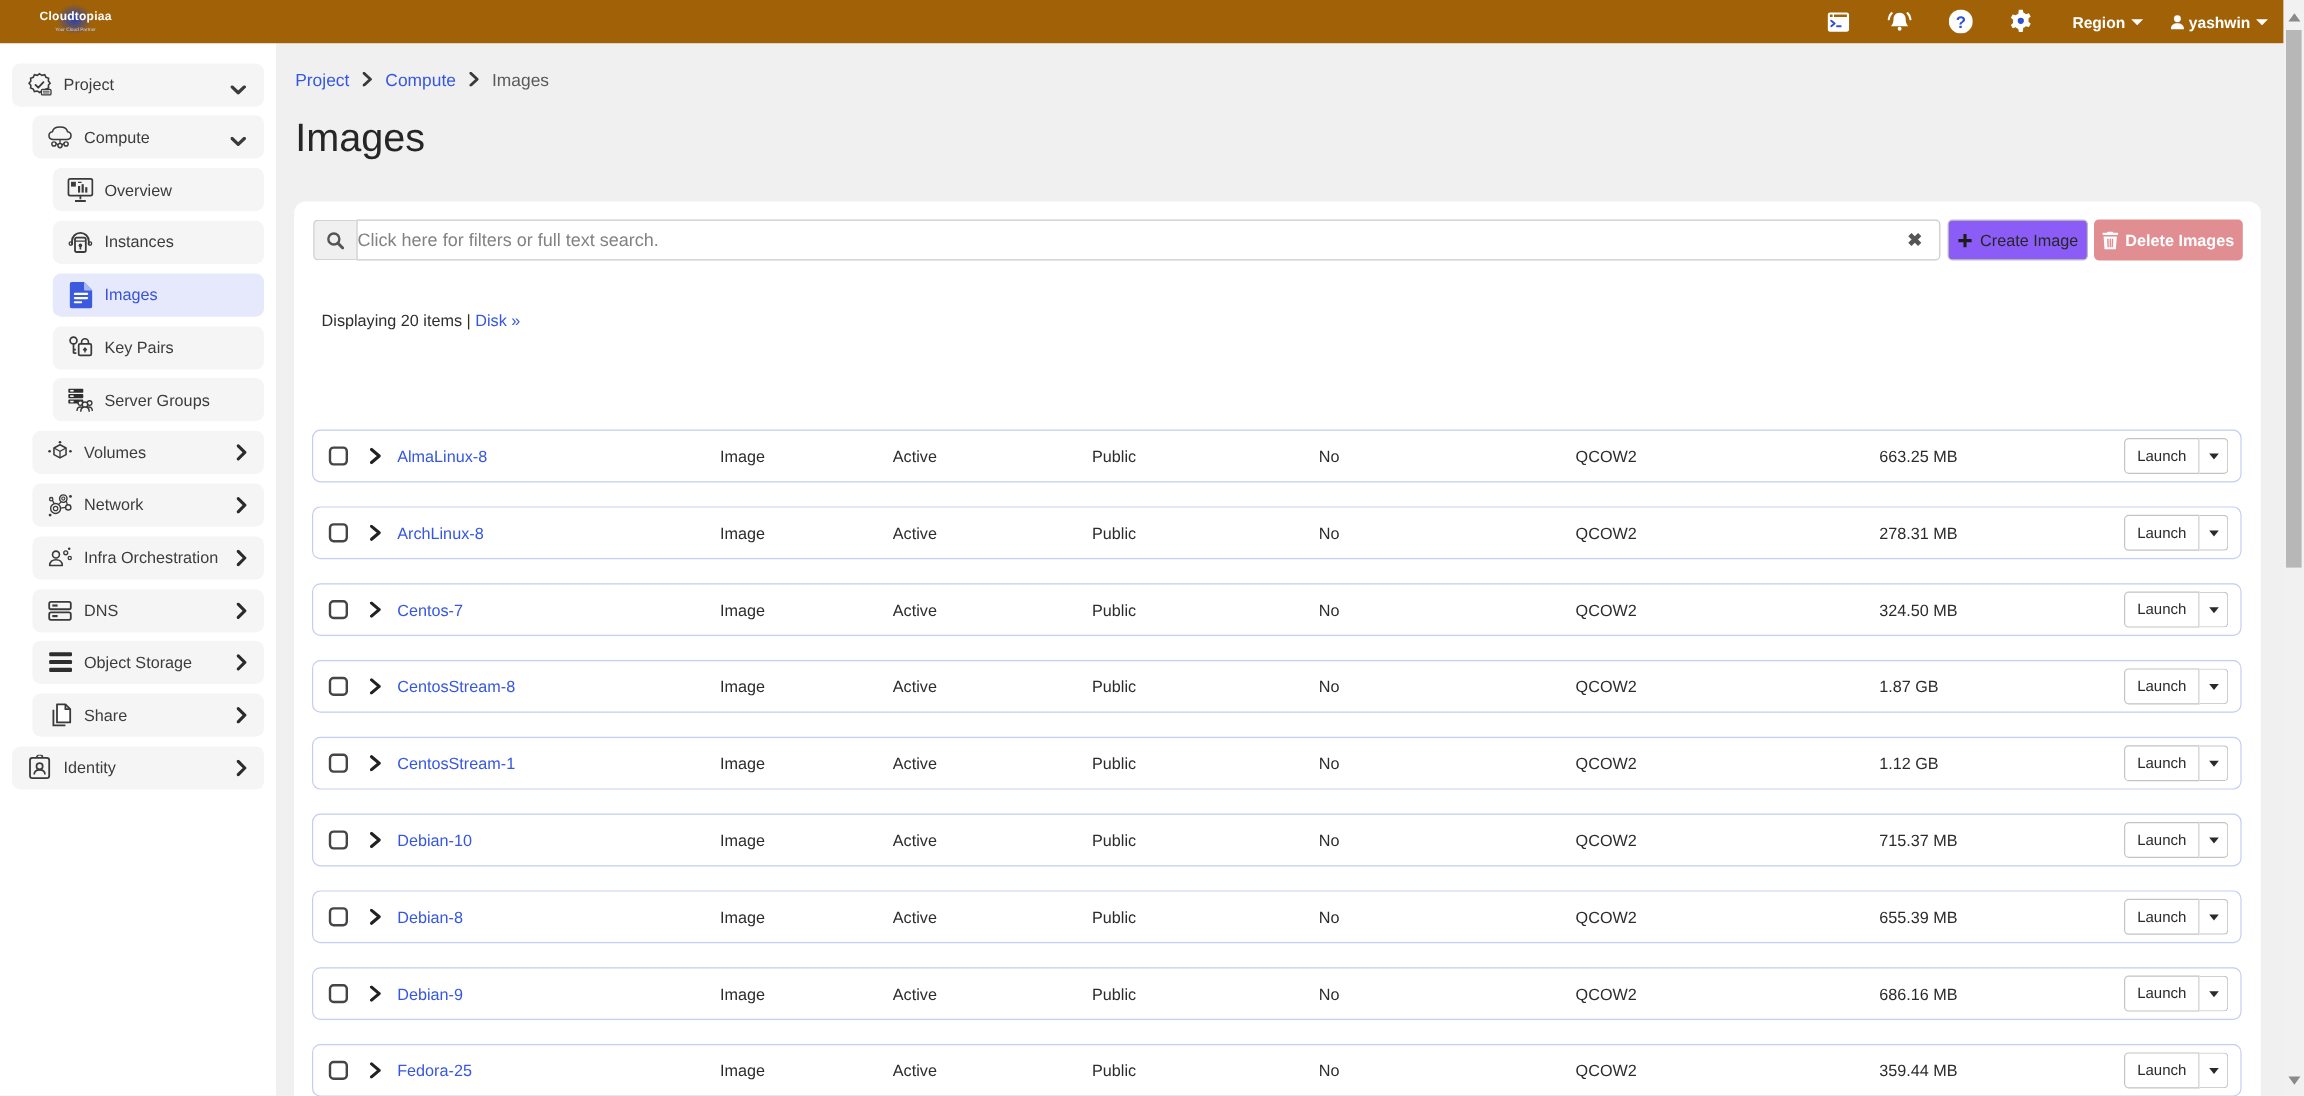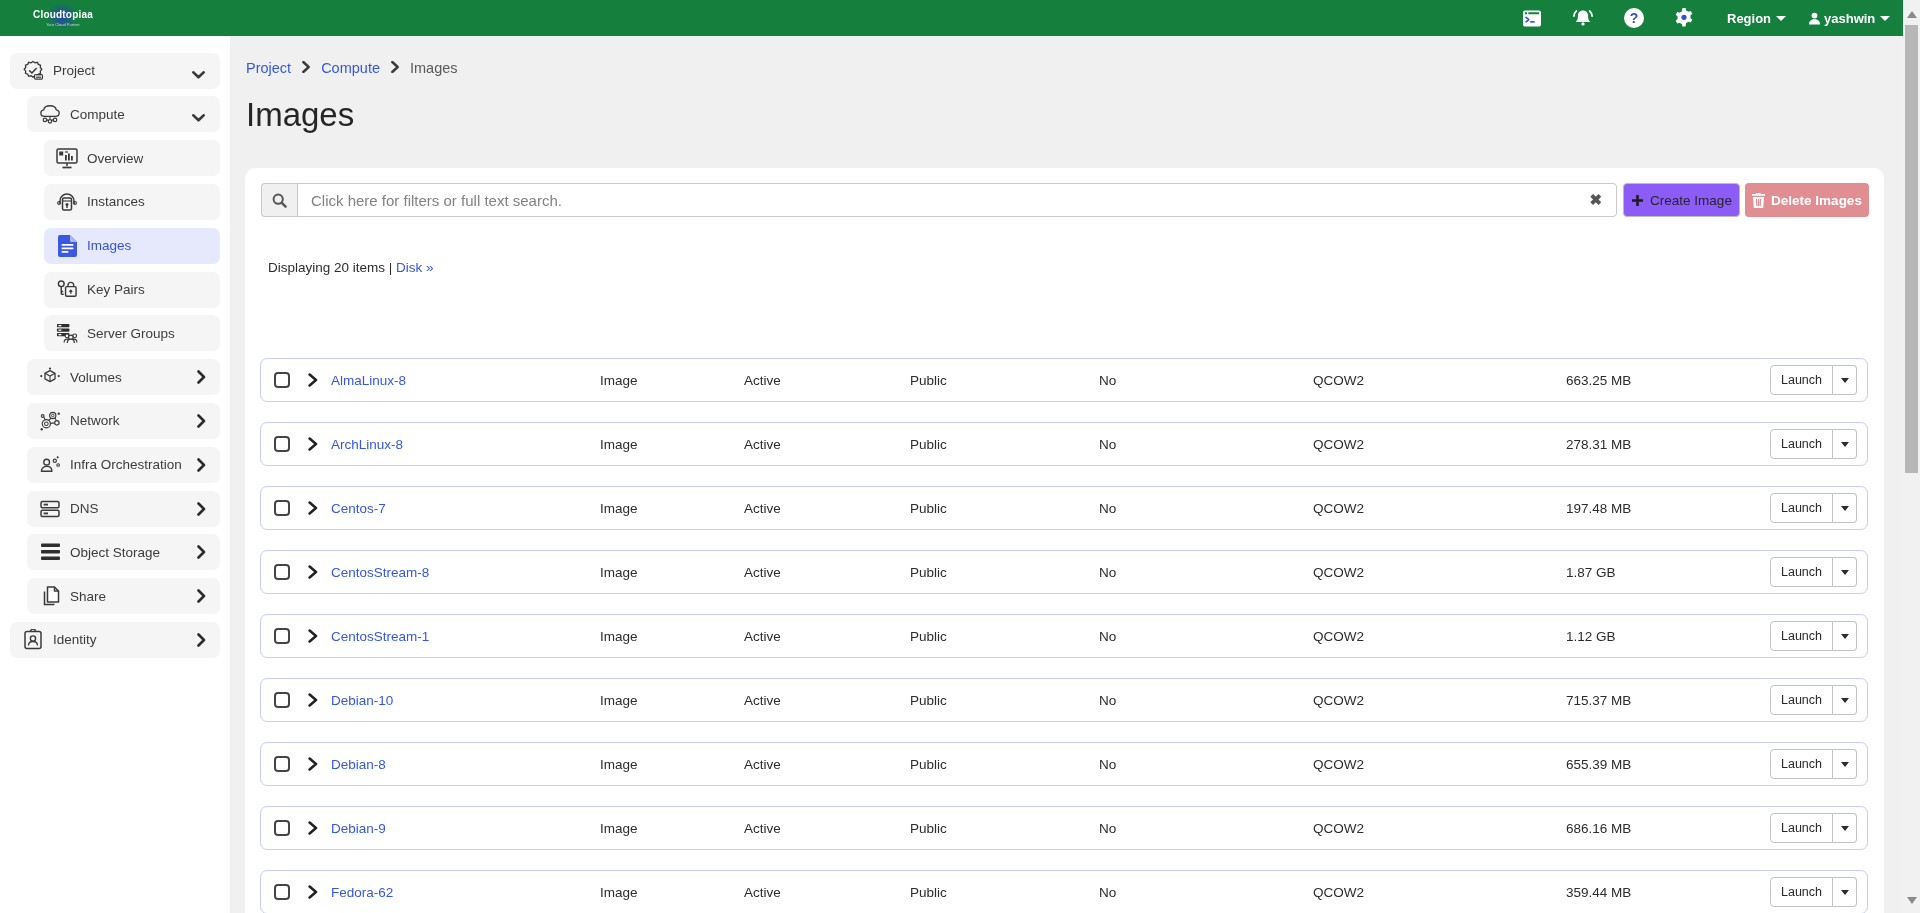--- a/index.html
+++ b/index.html
@@ -1,19 +1,19 @@
 <!DOCTYPE html>
 <html><head>
 <meta charset="utf-8">
 <style>
 * { box-sizing: border-box; margin:0; padding:0; }
 html,body { width:1920px; height:913px; overflow:hidden; font-family:"Liberation Sans", sans-serif; background:#f0f0f0; }
 
 
-.navbar { position:absolute; top:0; left:0; width:1903px; height:36px; background:#15803d; z-index:10; }
+.navbar { position:absolute; top:0; left:0; width:1903px; height:36px; background:#a16207; z-index:10; }
 .logo { position:absolute; left:33px; top:9px; }
 .logo .blob { position:absolute; left:14px; top:-6px; width:30px; height:26px; background:radial-gradient(closest-side,#2440b5,rgba(49,80,210,0)); border-radius:50%; }
 .logo .word { position:relative; color:#fff; font-weight:bold; font-size:10px; letter-spacing:.2px; filter:blur(.45px); }
 .logo .sub { position:relative; color:#c9d3f2; font-size:4px; text-align:center; margin-top:1.5px; filter:blur(.35px); }
 .nav-proj { position:absolute; left:181px; top:0; height:36px; display:flex; align-items:center; color:#fff; font-weight:bold; font-size:13px; }
 .nav-proj svg { margin-right:5px; }
 .nav-proj .caret { margin-left:7px; }
 .nav-ic { position:absolute; top:0; height:36px; display:flex; align-items:center; justify-content:center; }
 .nav-txt { position:absolute; top:0; height:36px; display:flex; align-items:center; color:#fff; font-weight:bold; font-size:13px; }
 .caret-dn { display:inline-block; width:0; height:0; border-left:5px solid transparent; border-right:5px solid transparent; border-top:5.5px solid #fff; margin-left:5px; }
@@ -40,21 +40,21 @@
 .crumbs { position:absolute; left:16px; top:24px; font-size:14.5px; color:#5a5a5a; }
 .crumbs a { color:#3657e0; text-decoration:none; }
 .crumbs .sep { display:inline-block; width:8px; height:12px; margin:0 11px; }
 h1 { position:absolute; left:16px; top:60px; font-size:33px; font-weight:400; color:#262626; }
 
 .card { position:absolute; left:15px; top:132px; width:1639px; height:790px; background:#fff; border-radius:10px; }
 
 
 .srch { position:absolute; left:16px; top:15px; height:34px; width:1356px; display:flex; }
 .srch .mag { width:36px; height:34px; background:#f0f0f0; border:1px solid #c9c9c9; border-right:none; border-radius:4px 0 0 4px; display:flex; align-items:center; justify-content:center; }
-.srch .inp { flex:1; height:34px; background:#fff; border:1px solid #c9c9c9; border-radius:0 4px 4px 0; display:flex; align-items:center; color:#828282; font-size:15px; padding-left:13px; position:relative; }
+.srch .inp { flex:1; height:34px; background:#fff; border:1px solid #c9c9c9; border-radius:0 4px 4px 0; display:flex; align-items:center; color:#828282; font-size:15px; position:relative; }
 .srch .clr { position:absolute; right:14px; color:#555; font-weight:bold; font-size:15px; }
 .btn-create { position:absolute; left:1378px; top:15px; width:117px; height:34px; background:#8b5cf6; border:1px solid #bdbdbd; border-radius:4px; font-size:13.5px; color:#262626; display:flex; align-items:center; justify-content:center; }
 .btn-create svg { margin-right:6px; }
 .btn-delete { position:absolute; left:1500px; top:15px; width:124px; height:34px; background:#e18e92; border:none; border-radius:4px; font-size:13.5px; font-weight:bold; color:#fff; display:flex; align-items:center; justify-content:center; }
 .btn-delete svg { margin-right:6px; }
 
 .disp { position:absolute; left:23px; top:92px; font-size:13.5px; color:#2e2e2e; }
 .disp a { color:#3657e0; text-decoration:none; }
 
 
@@ -360,21 +360,21 @@
               <path d="M1.6 1.6 L8 7 L1.6 12.4" fill="none" stroke="#222" stroke-width="2.6" stroke-linecap="round" stroke-linejoin="round"></path>
             </svg></span>
     <div class="cell c-name">
             <a>Centos-7</a>
           </div>
     <div class="cell c-type">Image</div>
     <div class="cell c-status">Active</div>
     <div class="cell c-vis">Public</div>
     <div class="cell c-prot">No</div>
     <div class="cell c-disk">QCOW2</div>
-    <div class="cell c-size">197.48 MB</div>
+    <div class="cell c-size">324.50 MB</div>
     <div class="launch">
             <div class="l1">Launch</div>
             <div class="l2">
               <i></i>
             </div>
           </div>
   </div>
         <div class="trow" style="top:382px">
     <div class="cb"></div>
     <span class="rchev"><svg width="10" height="14" viewBox="0 0 10 14">
@@ -479,21 +479,21 @@
               <i></i>
             </div>
           </div>
   </div>
         <div class="trow" style="top:702px">
     <div class="cb"></div>
     <span class="rchev"><svg width="10" height="14" viewBox="0 0 10 14">
               <path d="M1.6 1.6 L8 7 L1.6 12.4" fill="none" stroke="#222" stroke-width="2.6" stroke-linecap="round" stroke-linejoin="round"></path>
             </svg></span>
     <div class="cell c-name">
-            <a>Fedora-62</a>
+            <a>Fedora-25</a>
           </div>
     <div class="cell c-type">Image</div>
     <div class="cell c-status">Active</div>
     <div class="cell c-vis">Public</div>
     <div class="cell c-prot">No</div>
     <div class="cell c-disk">QCOW2</div>
     <div class="cell c-size">359.44 MB</div>
     <div class="launch">
             <div class="l1">Launch</div>
             <div class="l2">

